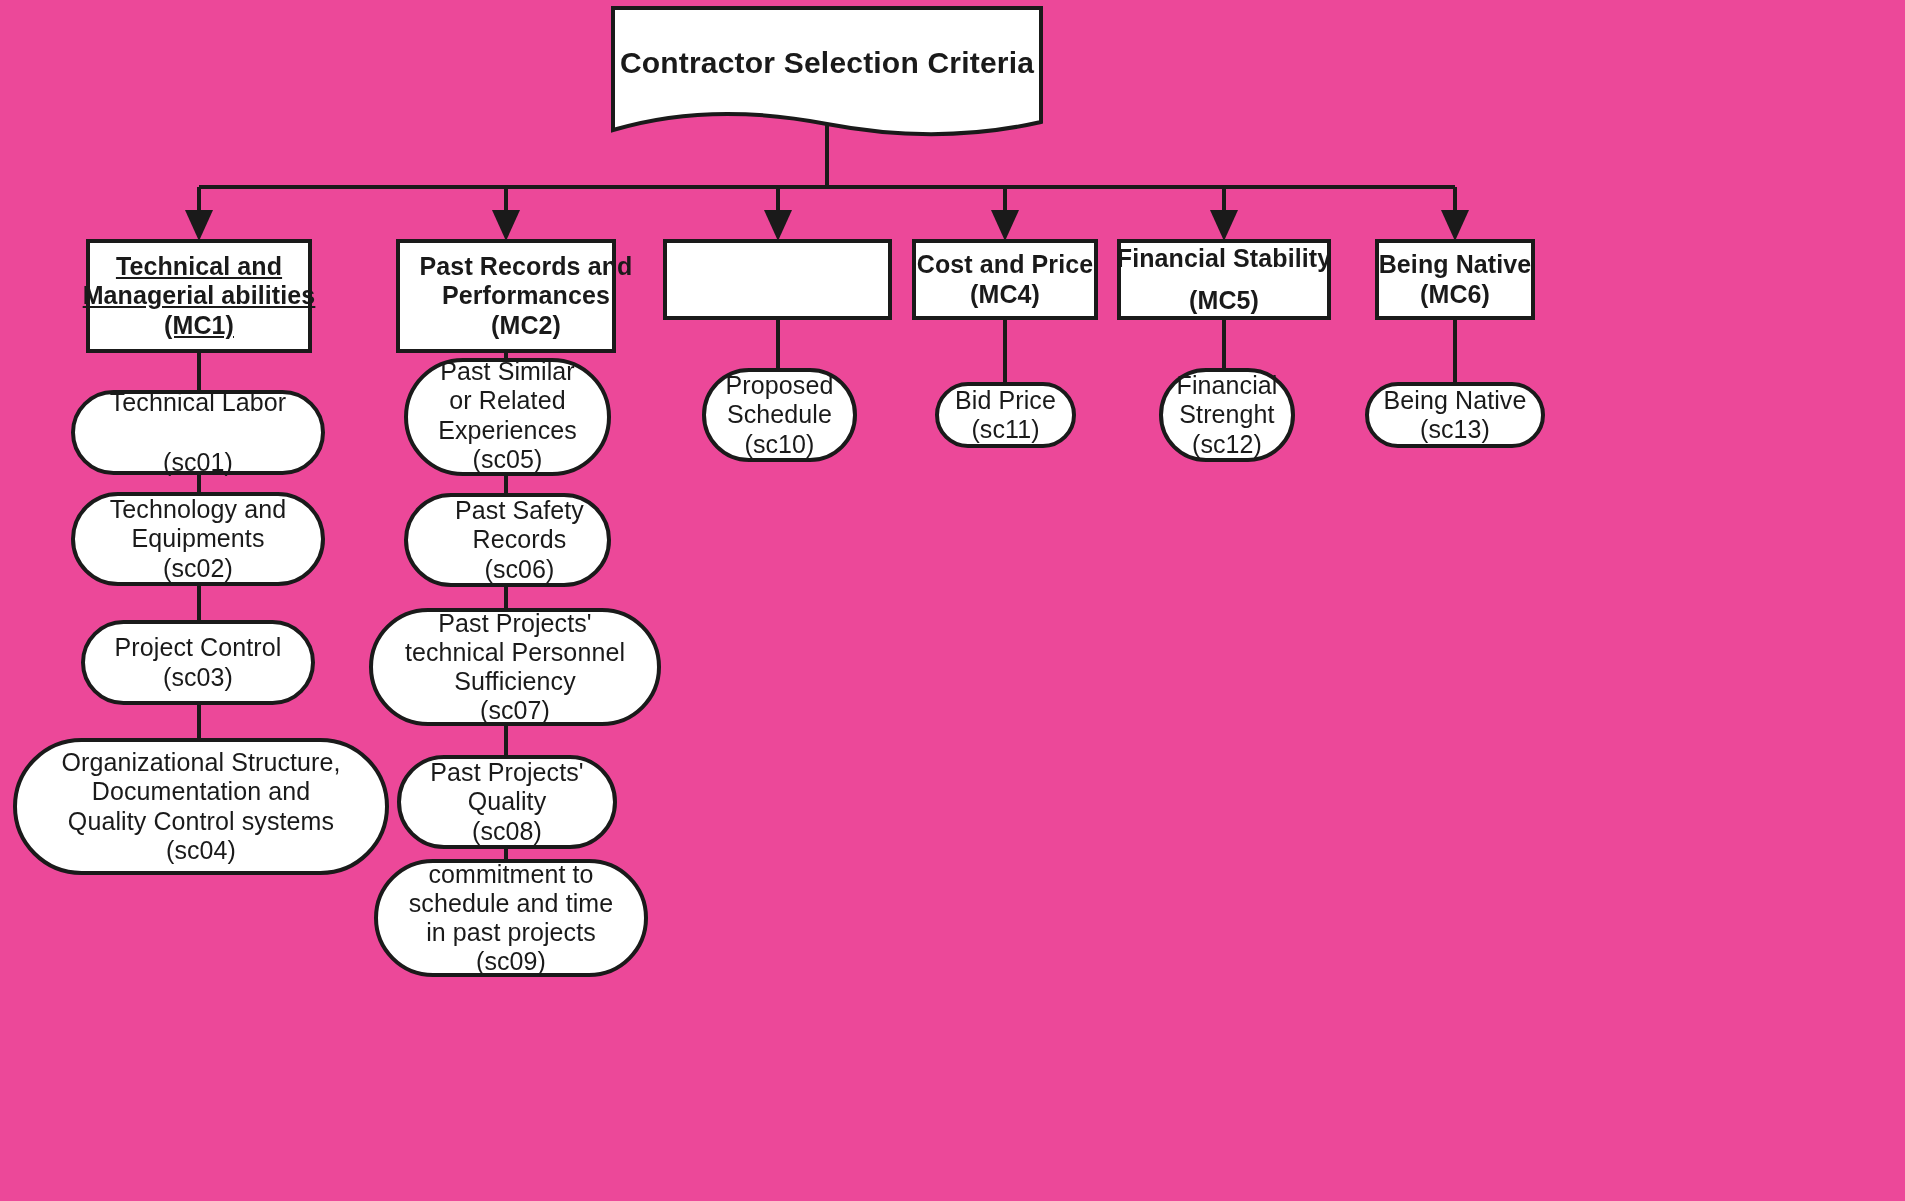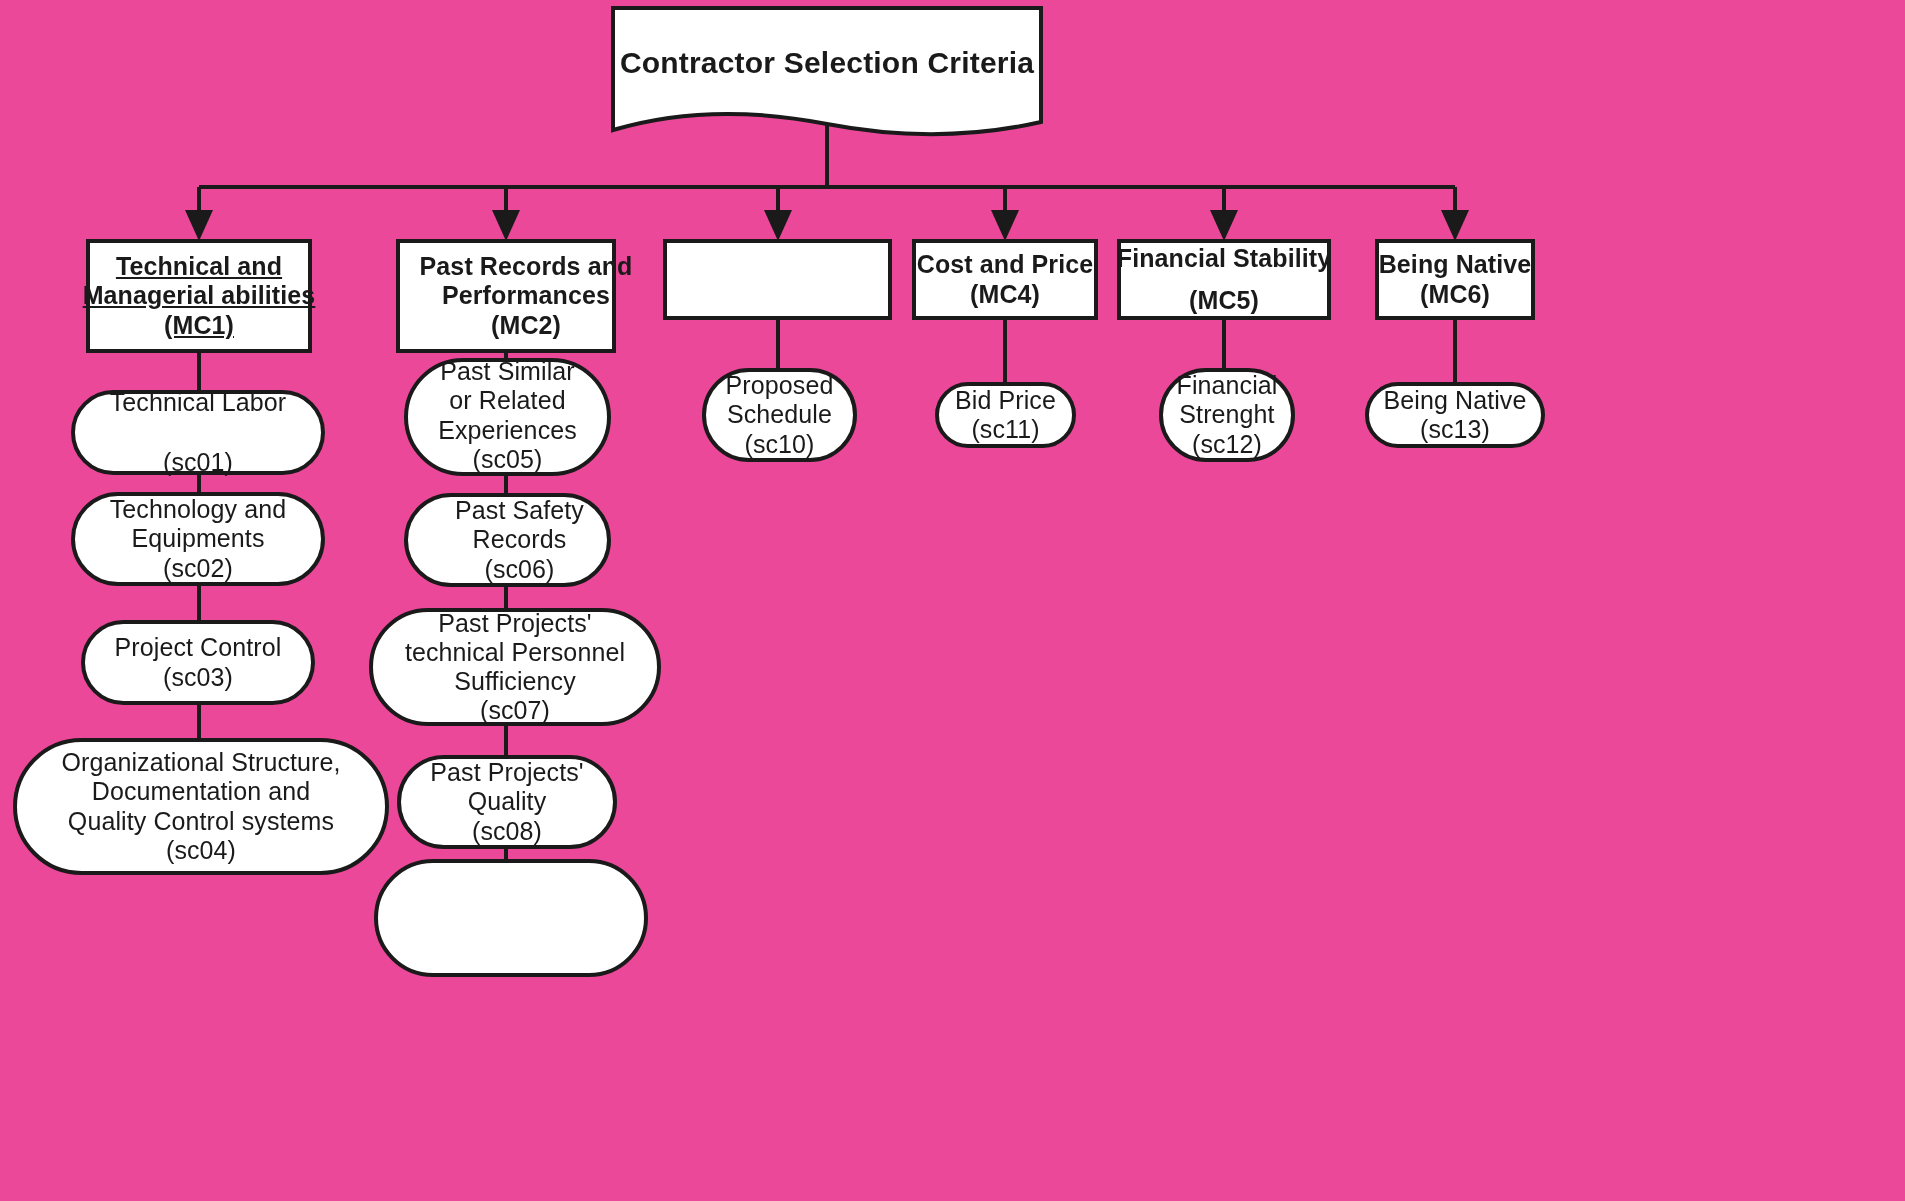--- a/index.html
+++ b/index.html
@@ -216,20 +216,26 @@
     <span>Sufficiency</span>
     <span>(sc07)</span>
   </div>
 
   <div class="label sc-label" style="left:399px; top:757px; width:216px; height:90px;">
     <span>Past Projects'</span>
     <span>Quality</span>
     <span>(sc08)</span>
   </div>
 
+  <div class="label sc-label" style="left:376px; top:861px; width:270px; height:114px;">
+    <span>commitment to</span>
+    <span>schedule and time</span>
+    <span>in past projects</span>
+    <span>(sc09)</span>
+  </div>
 
   <div class="label sc-label" style="left:704px; top:370px; width:151px; height:90px;">
     <span>Proposed</span>
     <span>Schedule</span>
     <span>(sc10)</span>
   </div>
 
   <div class="label sc-label" style="left:937px; top:384px; width:137px; height:62px;">
     <span>Bid Price</span>
     <span>(sc11)</span>

